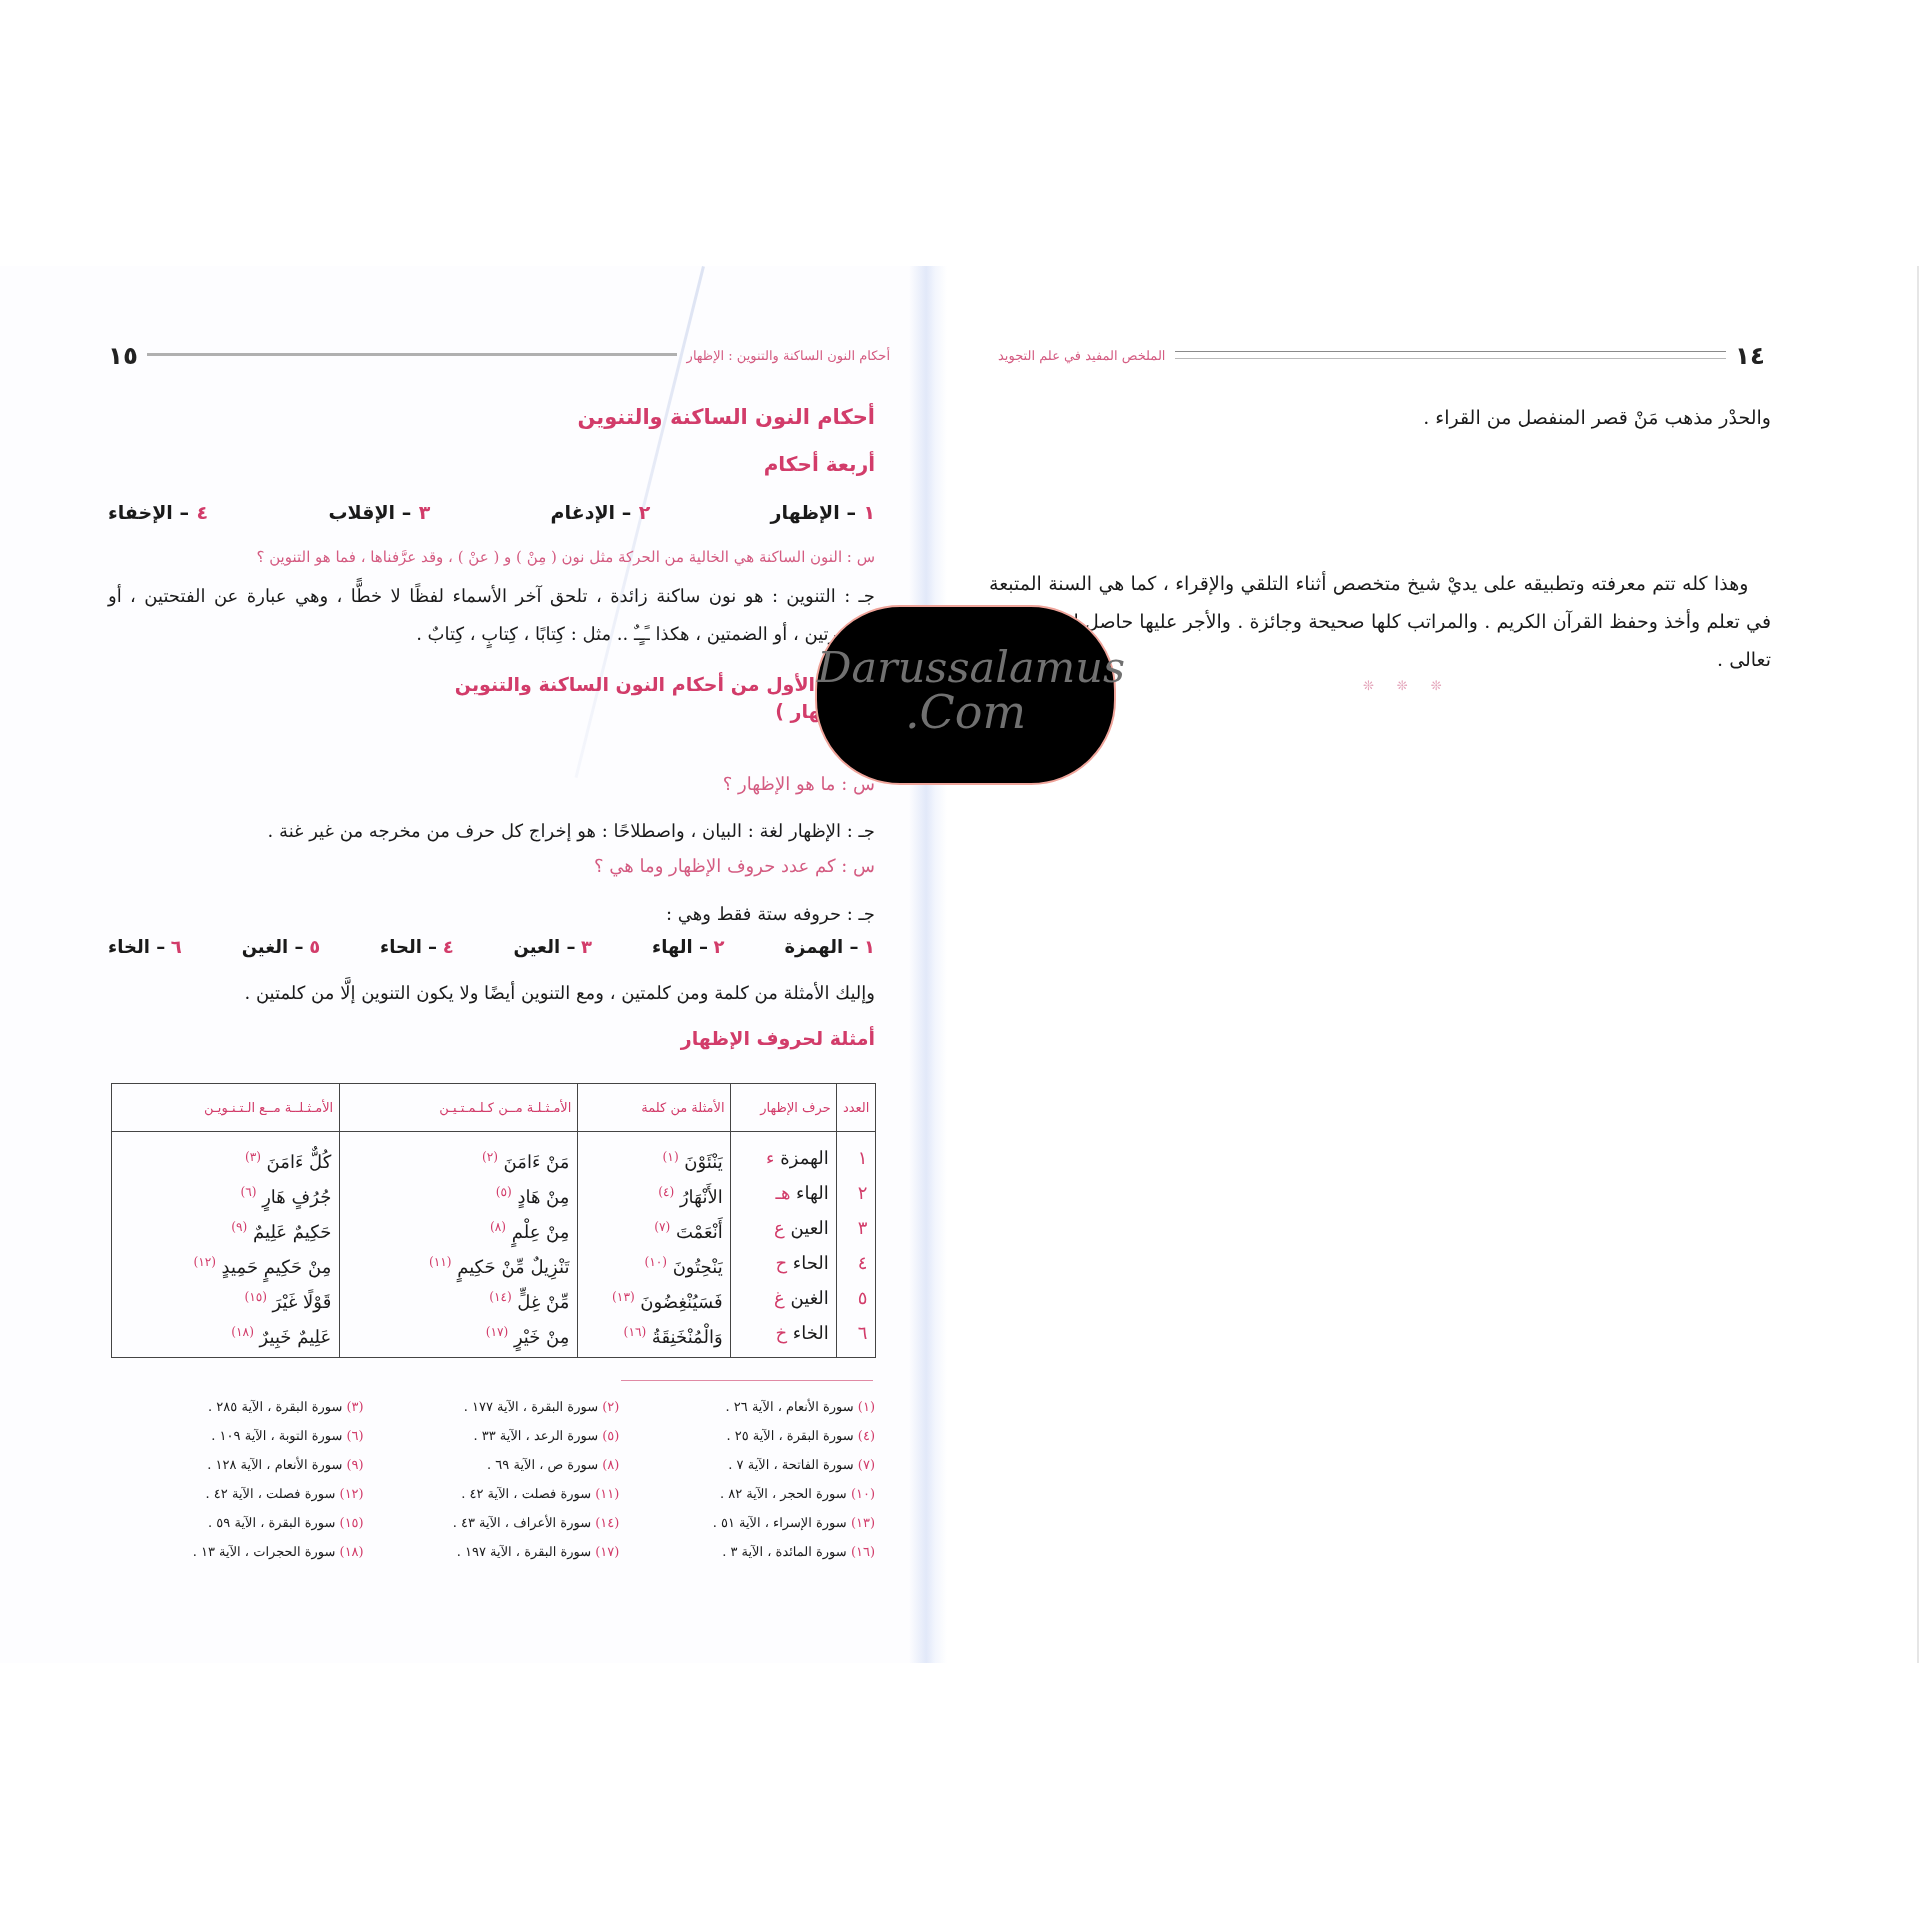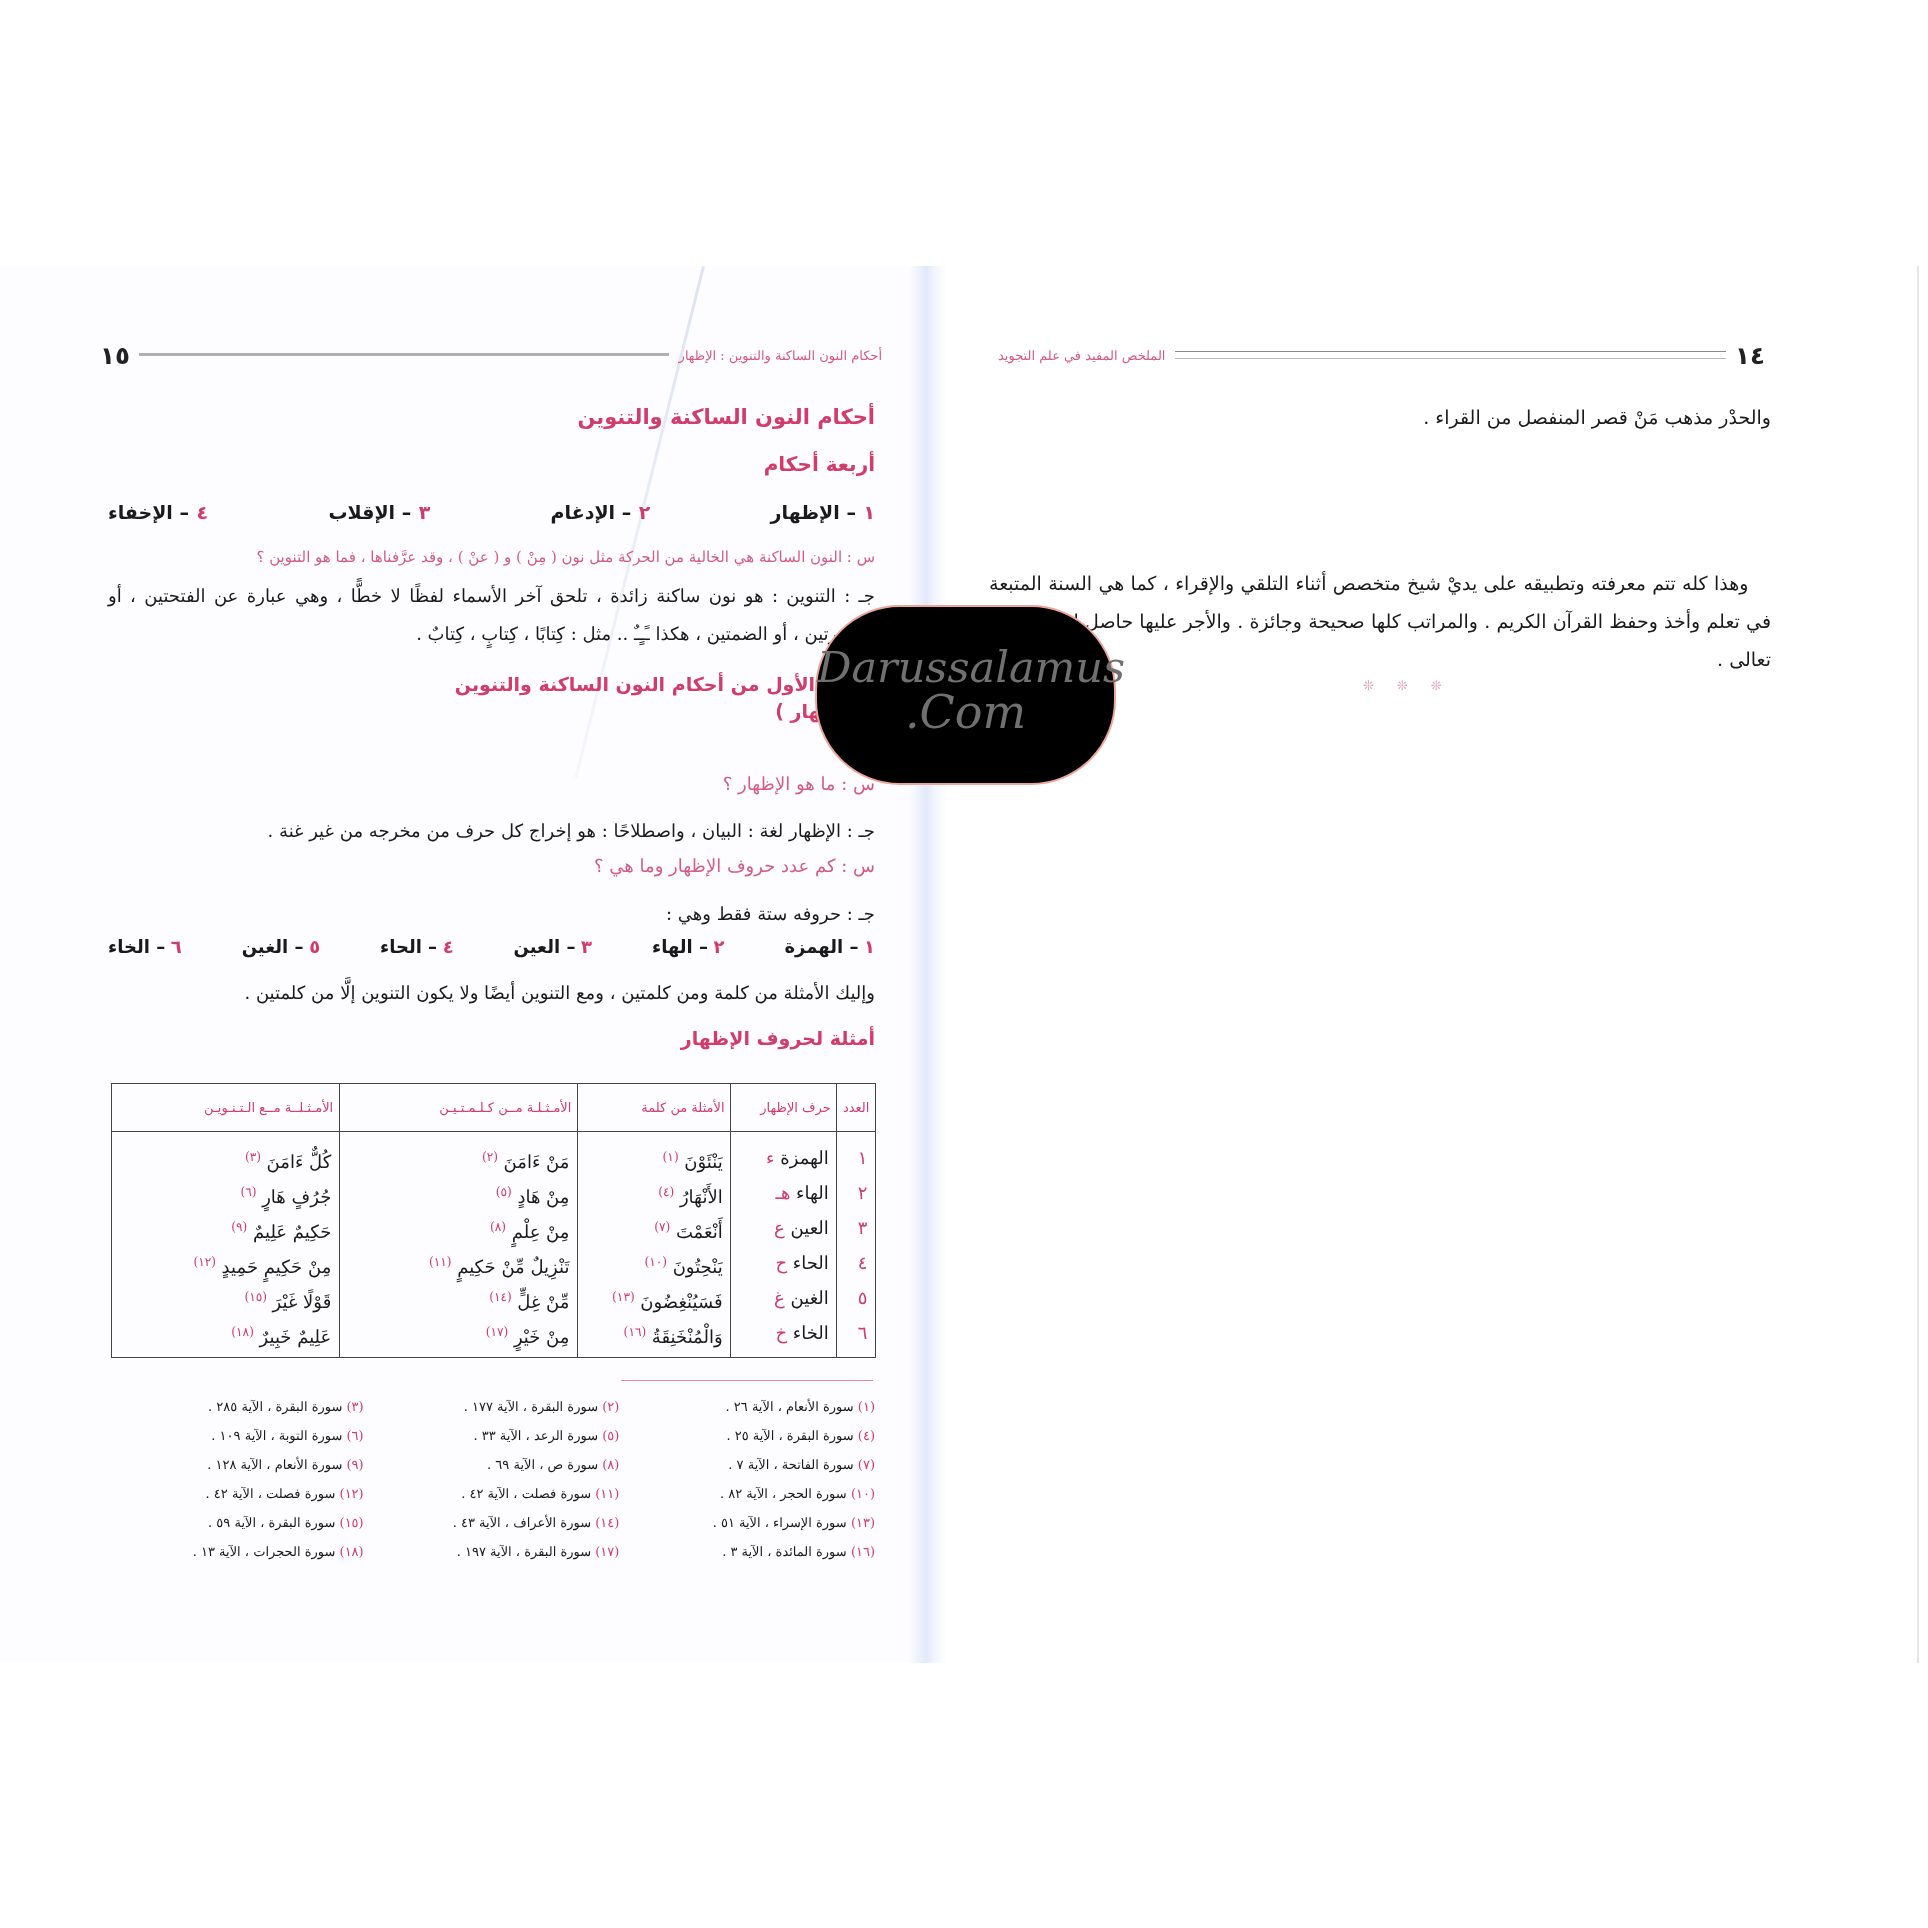--- a/index.html
+++ b/index.html
@@ -24,21 +24,21 @@
 
   .rtl { direction:rtl; unicode-bidi:embed; }
   .pink { color:#d23c6a; }
   .pink-soft { color:#d45c82; }
 
   
   .runhead { position:absolute; top:75px; height:28px; display:flex; align-items:center; }
   .runhead .num { font-family:"DejaVu Sans", sans-serif; font-weight:bold; font-size:24.5px; color:#222; }
   .runhead .rule { flex:1; height:5.6px; margin:0 9.4px; border-top:1.9px solid #8a8a8a; border-bottom:1.9px solid #b9b9b9; }
   .runhead .title { font-size:13px; white-space:nowrap; }
-  .runhead-left { left:100px; width:782px; }
+  .runhead-left { left:108px; width:782px; }
   .runhead-left .rule { border-top:3.8px solid #b0b0b0; border-bottom:none; height:1.9px; }
   .runhead-right { left:998px; width:767px; }
 
   
   .lp { position:absolute; left:108px; width:767px; }
   .h-center { text-align:right; font-family:"DejaVu Sans", sans-serif; font-weight:bold; }
   .h1 { top:139px; font-size:21px; }
   .h2 { top:186px; font-size:20px; }
   .rules-row { top:235px; display:flex; direction:rtl; justify-content:space-between; font-family:"DejaVu Sans", sans-serif; font-weight:bold; font-size:19px; padding-right:9.4px; }
   .rules-row .n { color:#d23c6a; margin-left:7.5px; }

